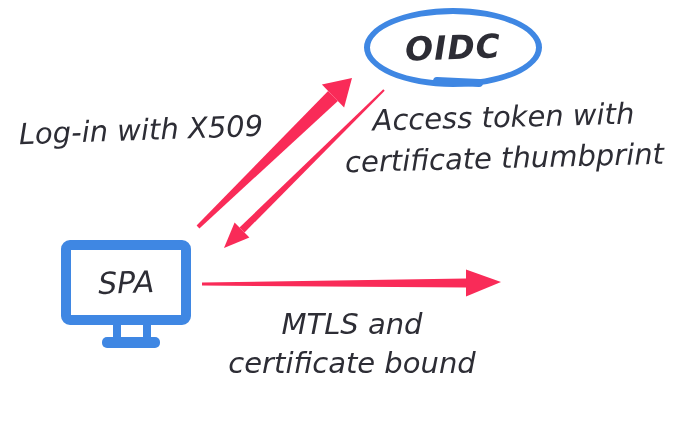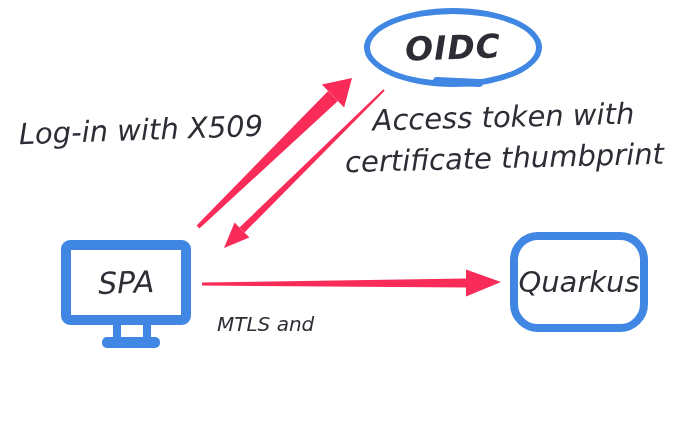--- a/index.html
+++ b/index.html
@@ -74,21 +74,21 @@
     font-size:29px;text-align:center;
     transform:rotate(-2deg);
   }
   .label-token{
     left:338px;top:97px;width:332px;
     font-size:29px;line-height:41px;text-align:center;
     transform:rotate(-1.5deg);
   }
   .label-mtls{
     left:217px;top:305px;width:270px;
-    font-size:20px;line-height:39px;text-align:left;
+    font-size:29px;line-height:39px;text-align:center;
   }
 </style>
 </head>
 <body>
 
 <div class="canvas">
 
   <svg class="arrows" viewBox="0 0 696 429">
 
     <g>
@@ -113,28 +113,26 @@
   <div class="oidc-smudge"></div>
 
   <div>
     <div class="monitor-screen">
       <span class="node-label">SPA</span>
     </div>
     <div class="monitor-neck"></div>
     <div class="monitor-base"></div>
   </div>
 
-  <div class="quarkus-box">
-    <span class="node-label">Quarkus</span>
-  </div>
 
   <div class="edge-label label-login">Log-in with X509</div>
 
   <div class="edge-label label-token">
     <div>Access token with</div>
     <div>certificate thumbprint</div>
   </div>
 
   <div class="edge-label label-mtls">
     <div>MTLS and</div>
+    <div>certificate bound</div>
   </div>
 
 </div>
 
 </body></html>

